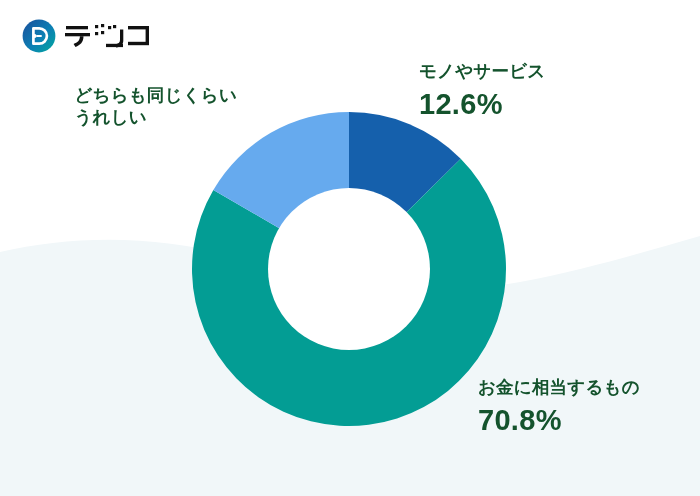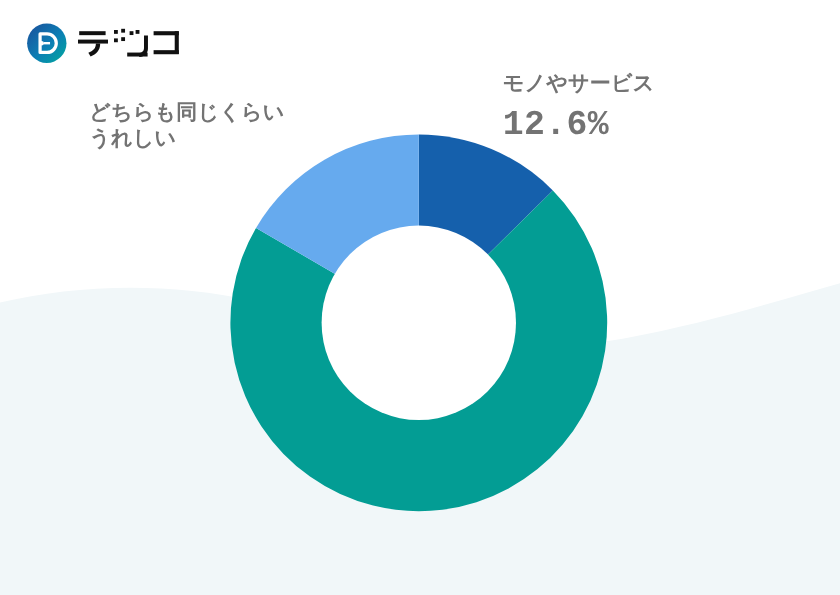--- a/index.html
+++ b/index.html
@@ -69,22 +69,21 @@
     display: block;
     width: 700px;
     height: 496px;
   }
 
   
   .callout {
     position: absolute;
     z-index: 6;
     line-height: 1.28;
-    color: #737373;
-    font-family: Liberation Mono, monospace;
+    color: #14532d;
   }
   .callout .cat {
     font-size: 17.5px;
     font-weight: 700;
     letter-spacing: 0.2px;
     white-space: nowrap;
     display: block;
   }
   .callout .pct {
     font-size: 29px;
@@ -171,14 +170,18 @@
   <div class="callout" id="callout-mono">
     <span class="cat">モノやサービス</span>
     <span class="pct">12.6%</span>
   </div>
 
   <div class="callout" id="callout-both">
     <span class="cat">どちらも同じくらい
 うれしい</span>
   </div>
 
+  <div class="callout" id="callout-money">
+    <span class="cat">お金に相当するもの</span>
+    <span class="pct">70.8%</span>
+  </div>
 
 </div>
 
 </body></html>

